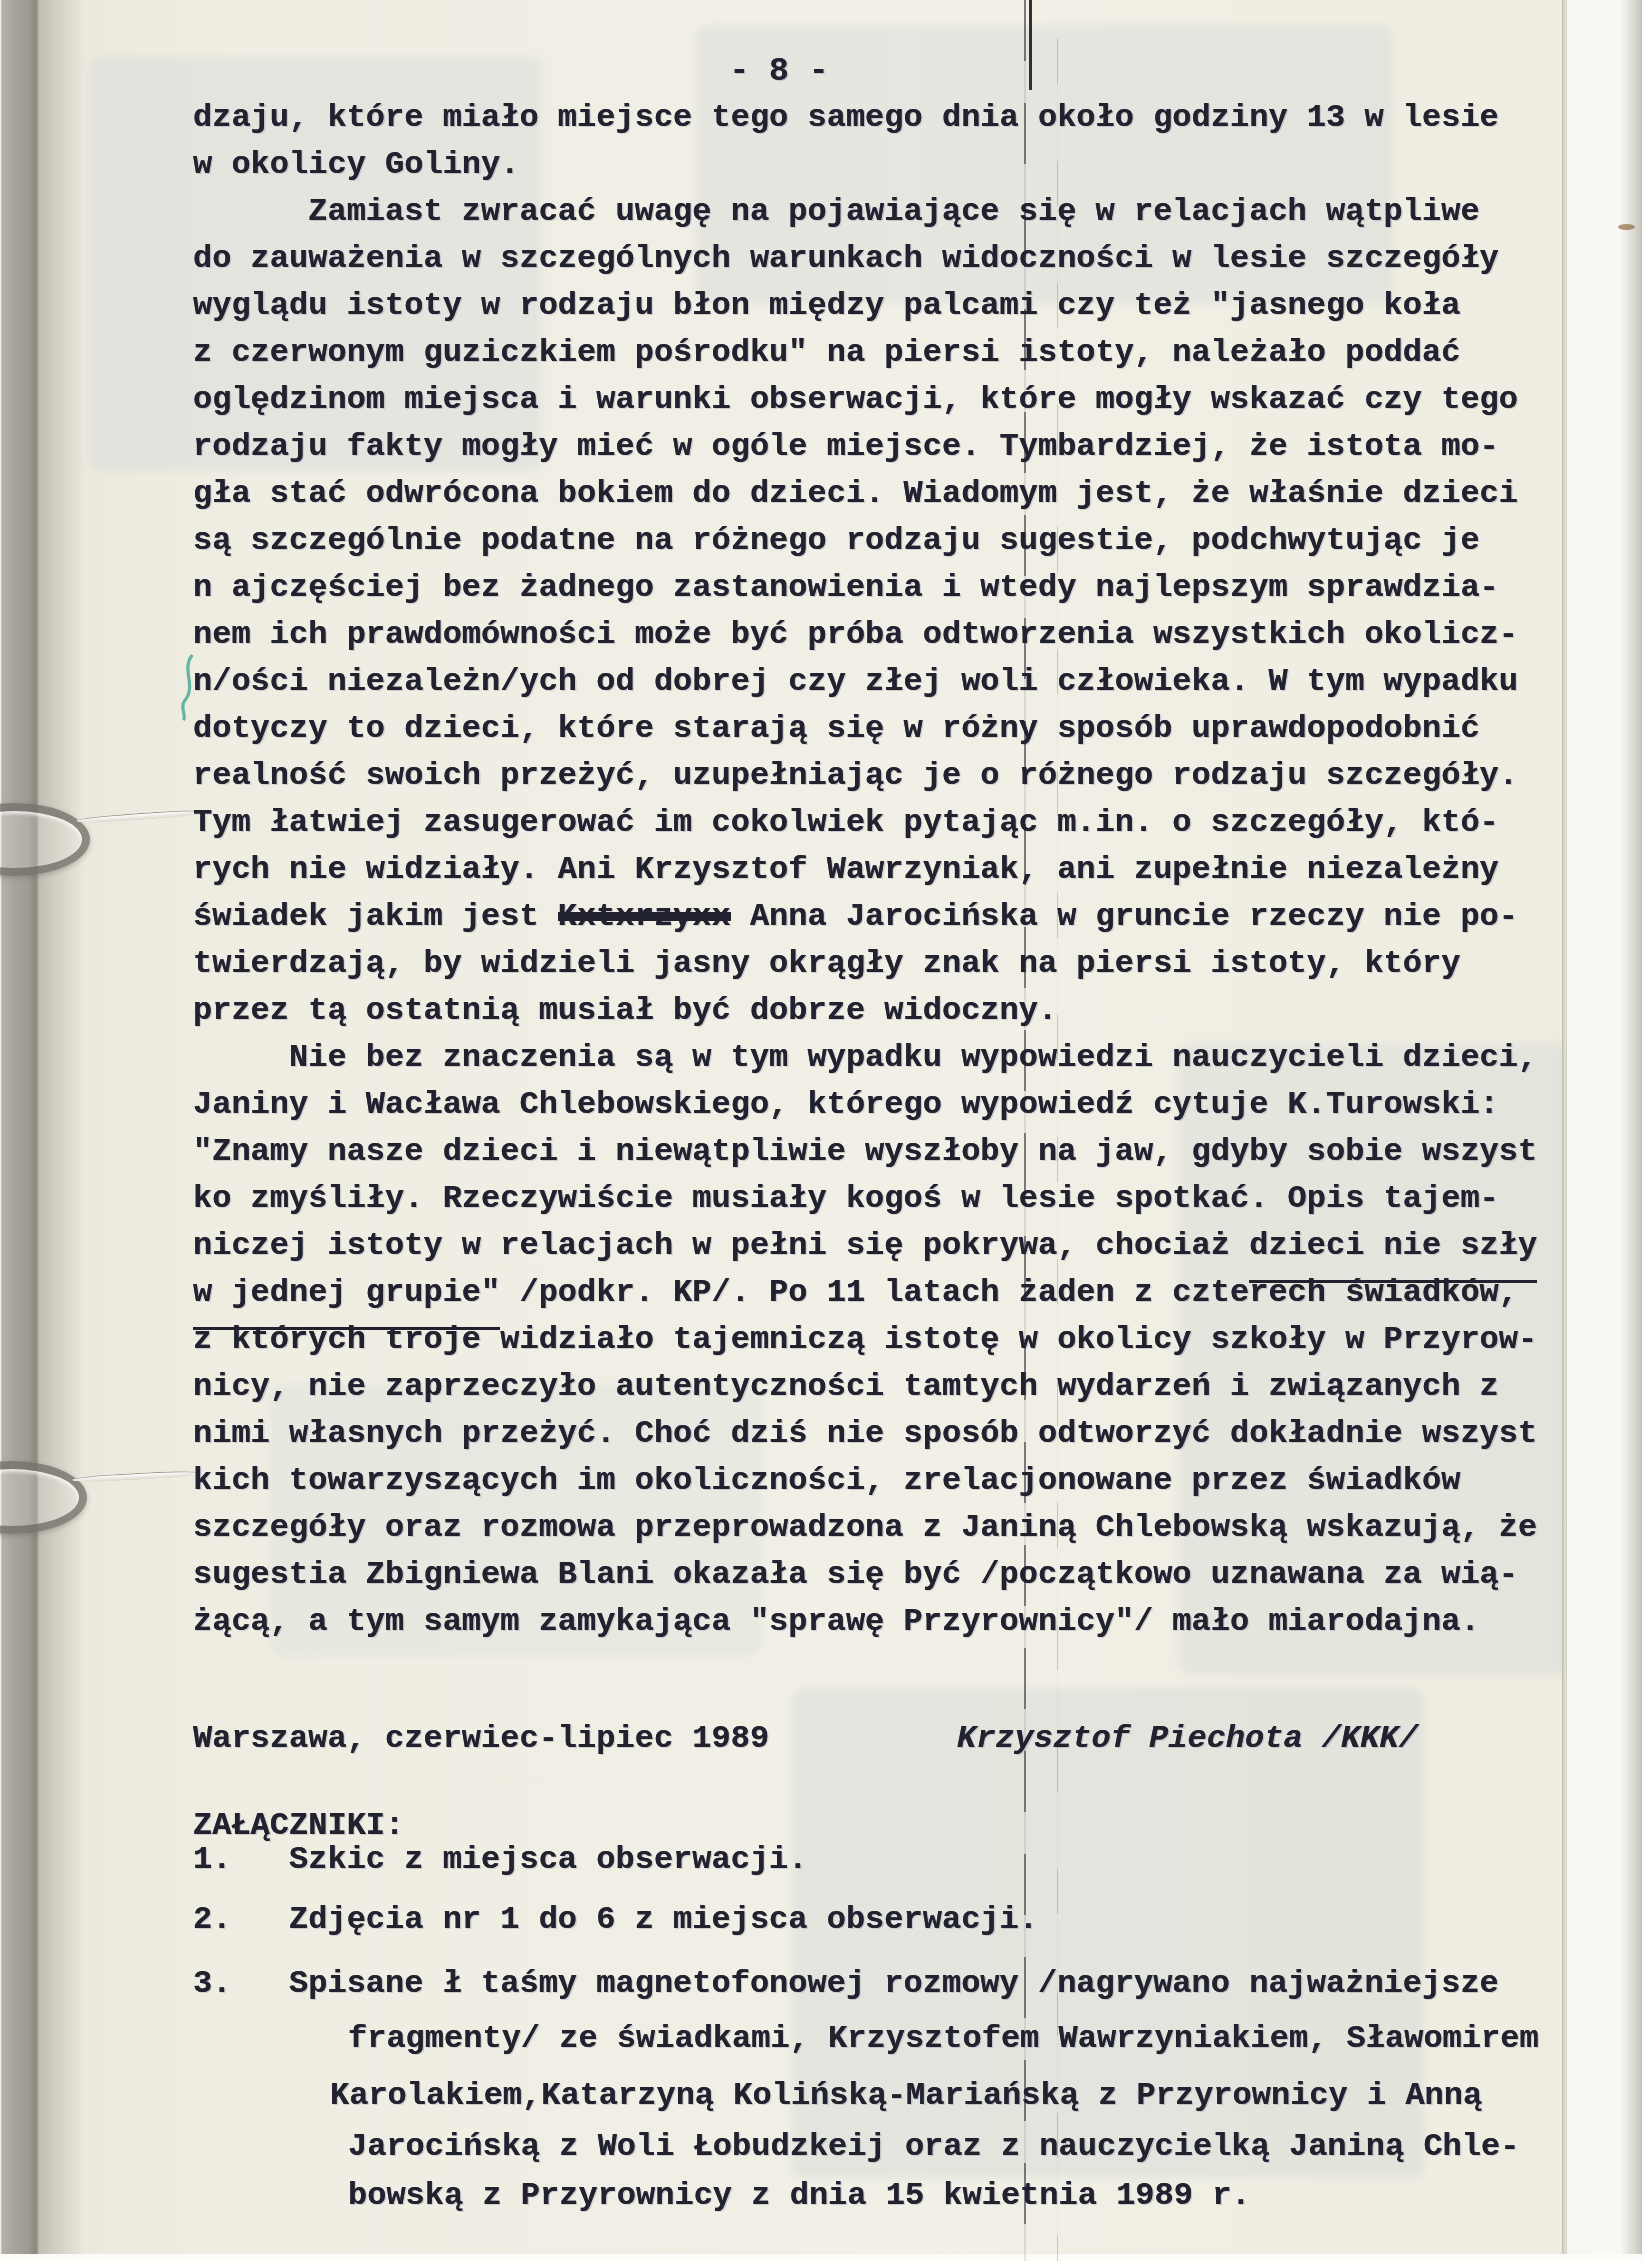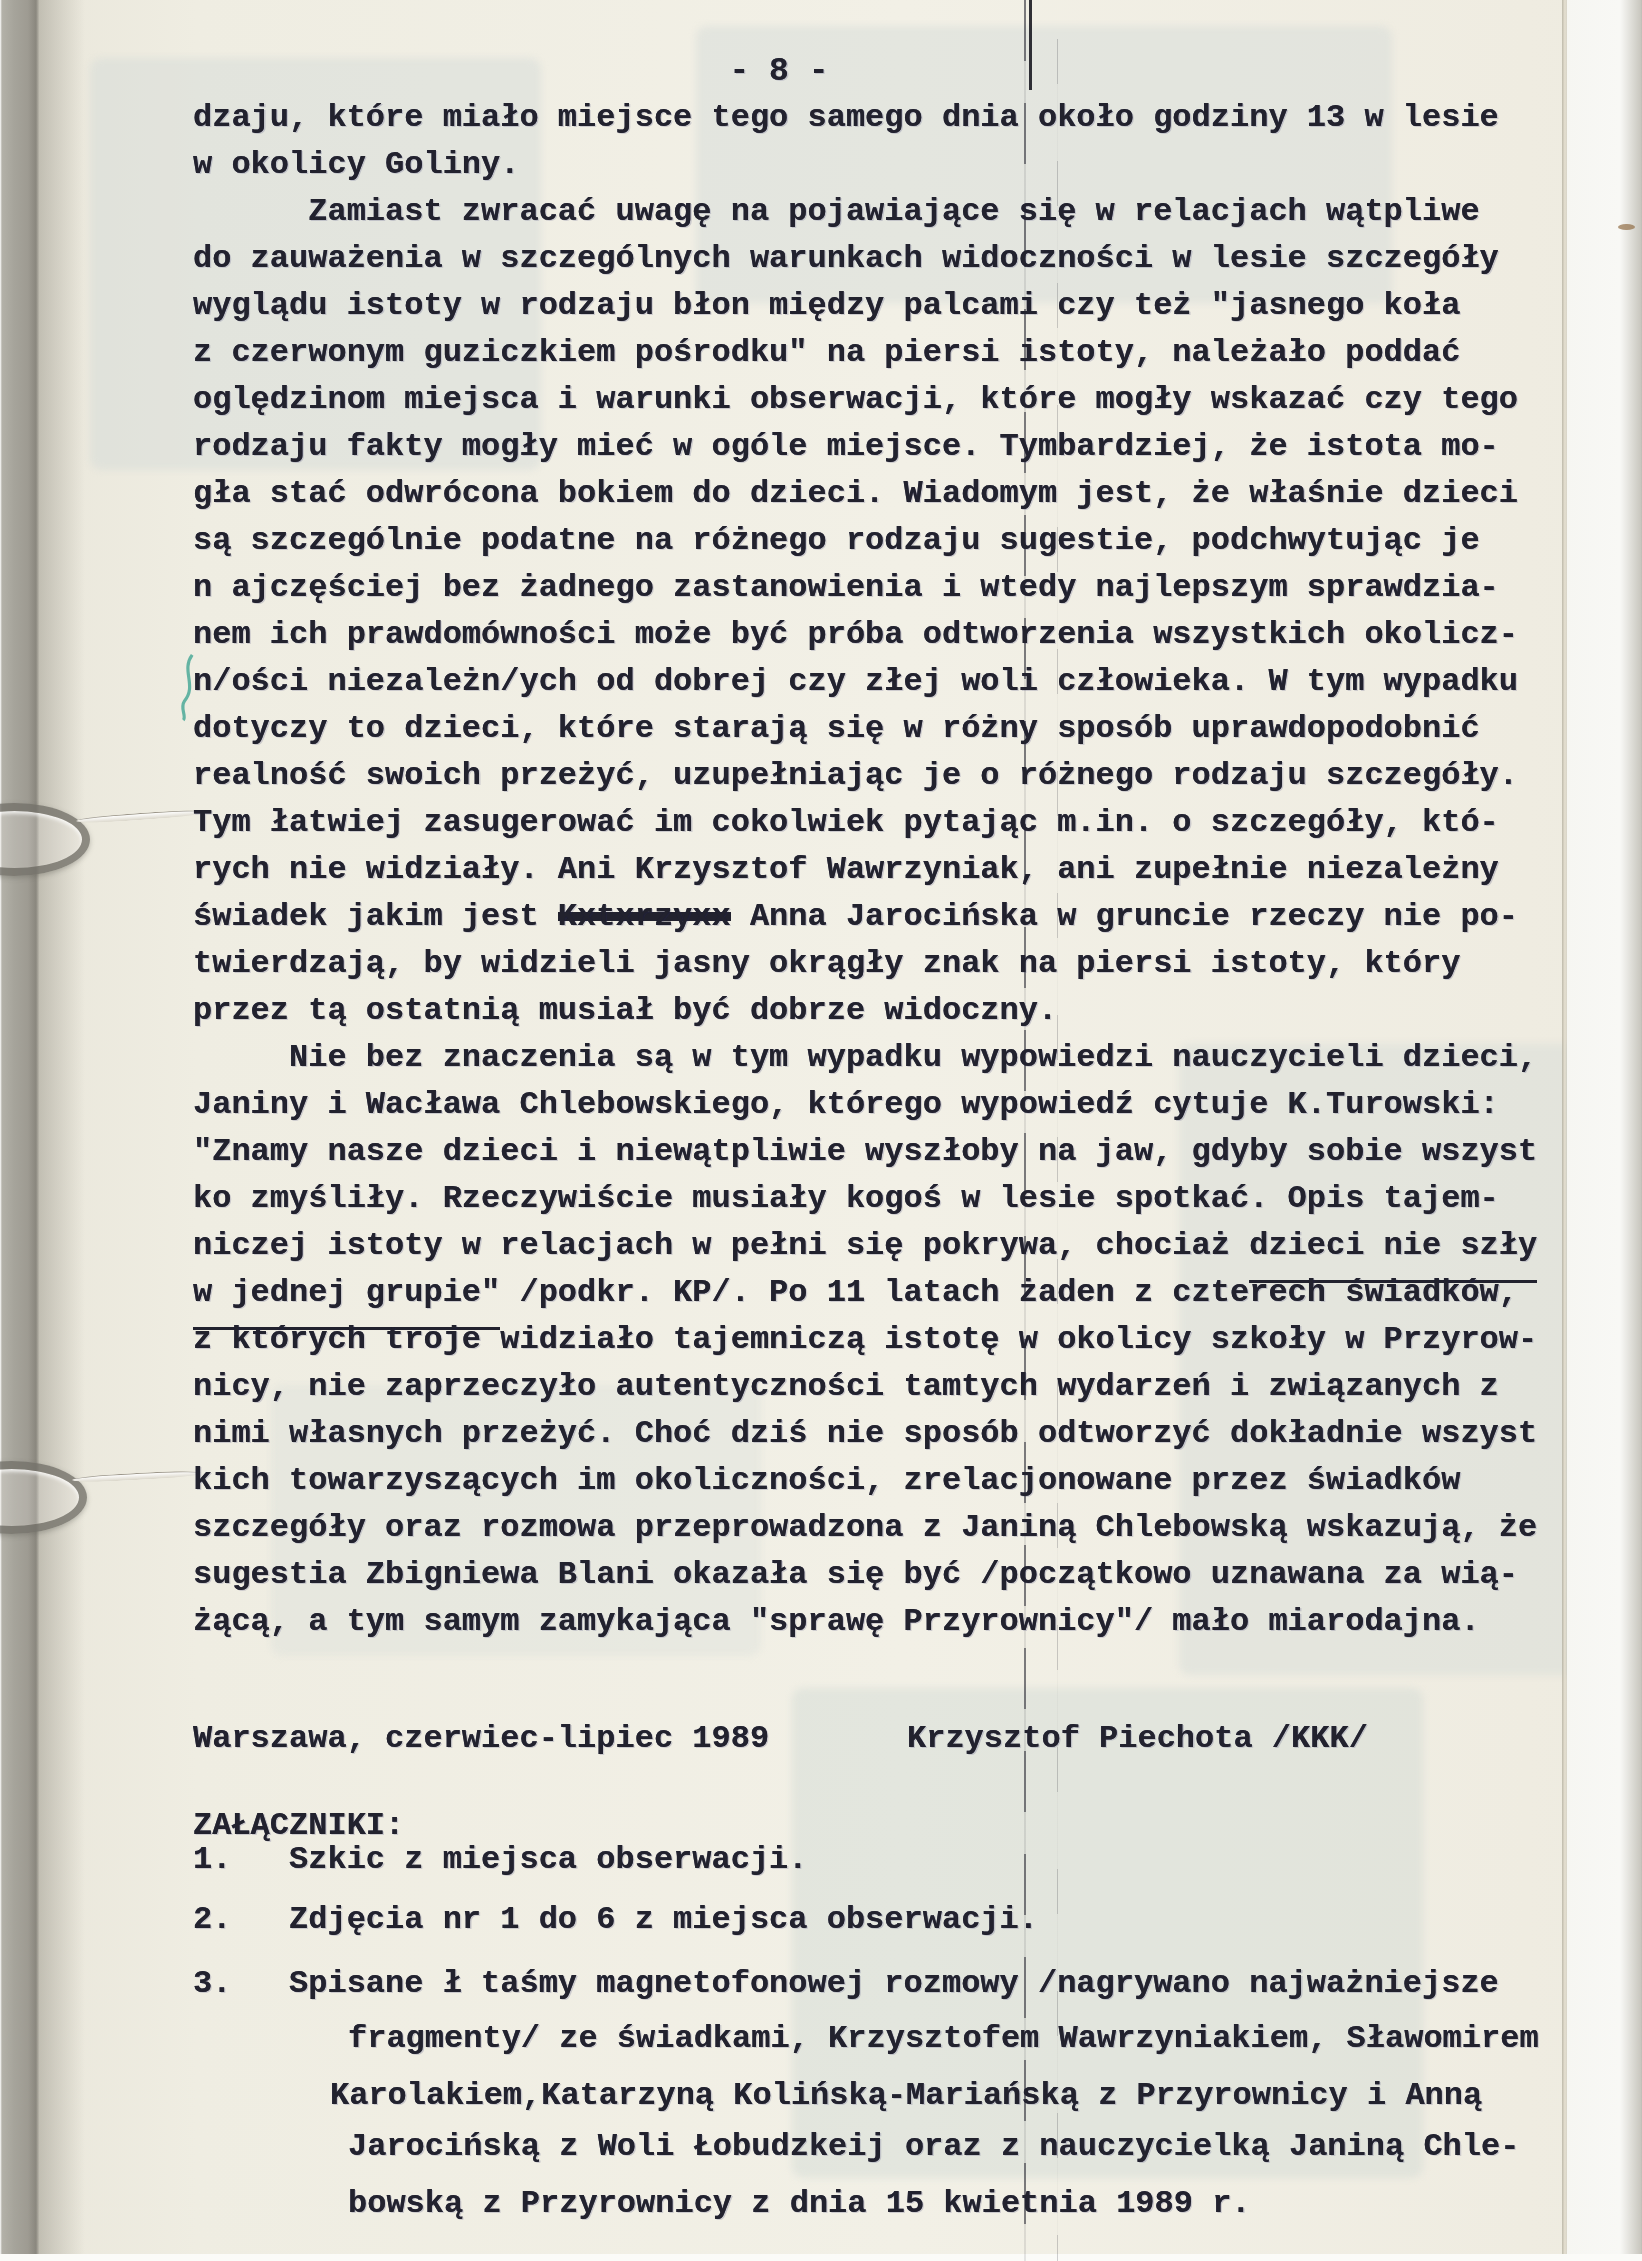--- a/index.html
+++ b/index.html
@@ -88,23 +88,23 @@
 
   <svg class="teal-mark" width="32" height="71" viewBox="0 0 50 110">
     <path d="M30 4 C 12 28, 38 52, 18 76 C 10 88, 22 100, 16 106" fill="none" stroke="#35a08d" stroke-width="5" opacity="0.75"></path>
   </svg>
 
   <div id="page-number" class="tw">- 8 -</div>
 
   <div id="body-lines" class="tw"><div class="tline"><span>dzaju, które miało miejsce tego samego dnia około godziny 13 w lesie</span></div><div class="tline"><span>w okolicy Goliny.</span></div><div class="tline"><span>      Zamiast zwracać uwagę na pojawiające się w relacjach wątpliwe</span></div><div class="tline"><span>do zauważenia w szczególnych warunkach widoczności w lesie szczegóły</span></div><div class="tline"><span>wyglądu istoty w rodzaju błon między palcami czy też "jasnego koła</span></div><div class="tline"><span>z czerwonym guziczkiem pośrodku" na piersi istoty, należało poddać</span></div><div class="tline"><span>oględzinom miejsca i warunki obserwacji, które mogły wskazać czy tego</span></div><div class="tline"><span>rodzaju fakty mogły mieć w ogóle miejsce. Tymbardziej, że istota mo-</span></div><div class="tline"><span>gła stać odwrócona bokiem do dzieci. Wiadomym jest, że właśnie dzieci</span></div><div class="tline"><span>są szczególnie podatne na różnego rodzaju sugestie, podchwytując je</span></div><div class="tline"><span>n ajczęściej bez żadnego zastanowienia i wtedy najlepszym sprawdzia-</span></div><div class="tline"><span>nem ich prawdomówności może być próba odtworzenia wszystkich okolicz-</span></div><div class="tline"><span>n/ości niezależn/ych od dobrej czy złej woli człowieka. W tym wypadku</span></div><div class="tline"><span>dotyczy to dzieci, które starają się w różny sposób uprawdopodobnić</span></div><div class="tline"><span>realność swoich przeżyć, uzupełniając je o różnego rodzaju szczegóły.</span></div><div class="tline"><span>Tym łatwiej zasugerować im cokolwiek pytając m.in. o szczegóły, któ-</span></div><div class="tline"><span>rych nie widziały. Ani Krzysztof Wawrzyniak, ani zupełnie niezależny</span></div><div class="tline"><span>świadek jakim jest </span><span class="seg-strike">Kxtxrzyxx</span><span> Anna Jarocińska w gruncie rzeczy nie po-</span></div><div class="tline"><span>twierdzają, by widzieli jasny okrągły znak na piersi istoty, który</span></div><div class="tline"><span>przez tą ostatnią musiał być dobrze widoczny.</span></div><div class="tline"><span>     Nie bez znaczenia są w tym wypadku wypowiedzi nauczycieli dzieci,</span></div><div class="tline"><span>Janiny i Wacława Chlebowskiego, którego wypowiedź cytuje K.Turowski:</span></div><div class="tline"><span>"Znamy nasze dzieci i niewątpliwie wyszłoby na jaw, gdyby sobie wszyst</span></div><div class="tline"><span>ko zmyśliły. Rzeczywiście musiały kogoś w lesie spotkać. Opis tajem-</span></div><div class="tline"><span>niczej istoty w relacjach w pełni się pokrywa, chociaż </span><span class="seg-underline">dzieci nie szły</span></div><div class="tline"><span class="seg-underline">w jednej grupie"</span><span> /podkr. KP/. Po 11 latach żaden z czterech świadków,</span></div><div class="tline"><span>z których troje widziało tajemniczą istotę w okolicy szkoły w Przyrow-</span></div><div class="tline"><span>nicy, nie zaprzeczyło autentyczności tamtych wydarzeń i związanych z</span></div><div class="tline"><span>nimi własnych przeżyć. Choć dziś nie sposób odtworzyć dokładnie wszyst</span></div><div class="tline"><span>kich towarzyszących im okoliczności, zrelacjonowane przez świadków</span></div><div class="tline"><span>szczegóły oraz rozmowa przeprowadzona z Janiną Chlebowską wskazują, że</span></div><div class="tline"><span>sugestia Zbigniewa Blani okazała się być /początkowo uznawana za wią-</span></div><div class="tline"><span>żącą, a tym samym zamykająca "sprawę Przyrownicy"/ mało miarodajna.</span></div></div>
 
   <div class="fline tw" style="left:193px;top:1719px;">Warszawa, czerwiec-lipiec 1989</div>
-  <div class="fline tw" style="left:907px;top:1719px;">Krzysztof Piechota /KKK/</div>
+  <div class="fline tw" style="left:957px;top:1719px;font-style:italic;">Krzysztof Piechota /KKK/</div>
   <div class="fline tw" style="left:193px;top:1778px;margin-top:28px;">ZAŁĄCZNIKI:</div>
   <div class="fline tw" style="left:193px;top:1840px;">1.   Szkic z miejsca obserwacji.</div>
   <div class="fline tw" style="left:193px;top:1900px;">2.   Zdjęcia nr 1 do 6 z miejsca obserwacji.</div>
   <div class="fline tw" style="left:193px;top:1964px;">3.   Spisane ł taśmy magnetofonowej rozmowy /nagrywano najważniejsze</div>
   <div class="fline tw" style="left:348px;top:2019px;">fragmenty/ ze świadkami, Krzysztofem Wawrzyniakiem, Sławomirem</div>
   <div class="fline tw" style="left:330px;top:2076px;">Karolakiem,Katarzyną Kolińską-Mariańską z Przyrownicy i Anną</div>
   <div class="fline tw" style="left:348px;top:2127px;">Jarocińską z Woli Łobudzkeij oraz z nauczycielką Janiną Chle-</div>
-  <div class="fline tw" style="left:348px;top:2176px;margin-top:8px;">bowską z Przyrownicy z dnia 15 kwietnia 1989 r.</div>
+  <div class="fline tw" style="left:348px;top:2176px;">bowską z Przyrownicy z dnia 15 kwietnia 1989 r.</div>
 </div>
 
 
 </body></html>

